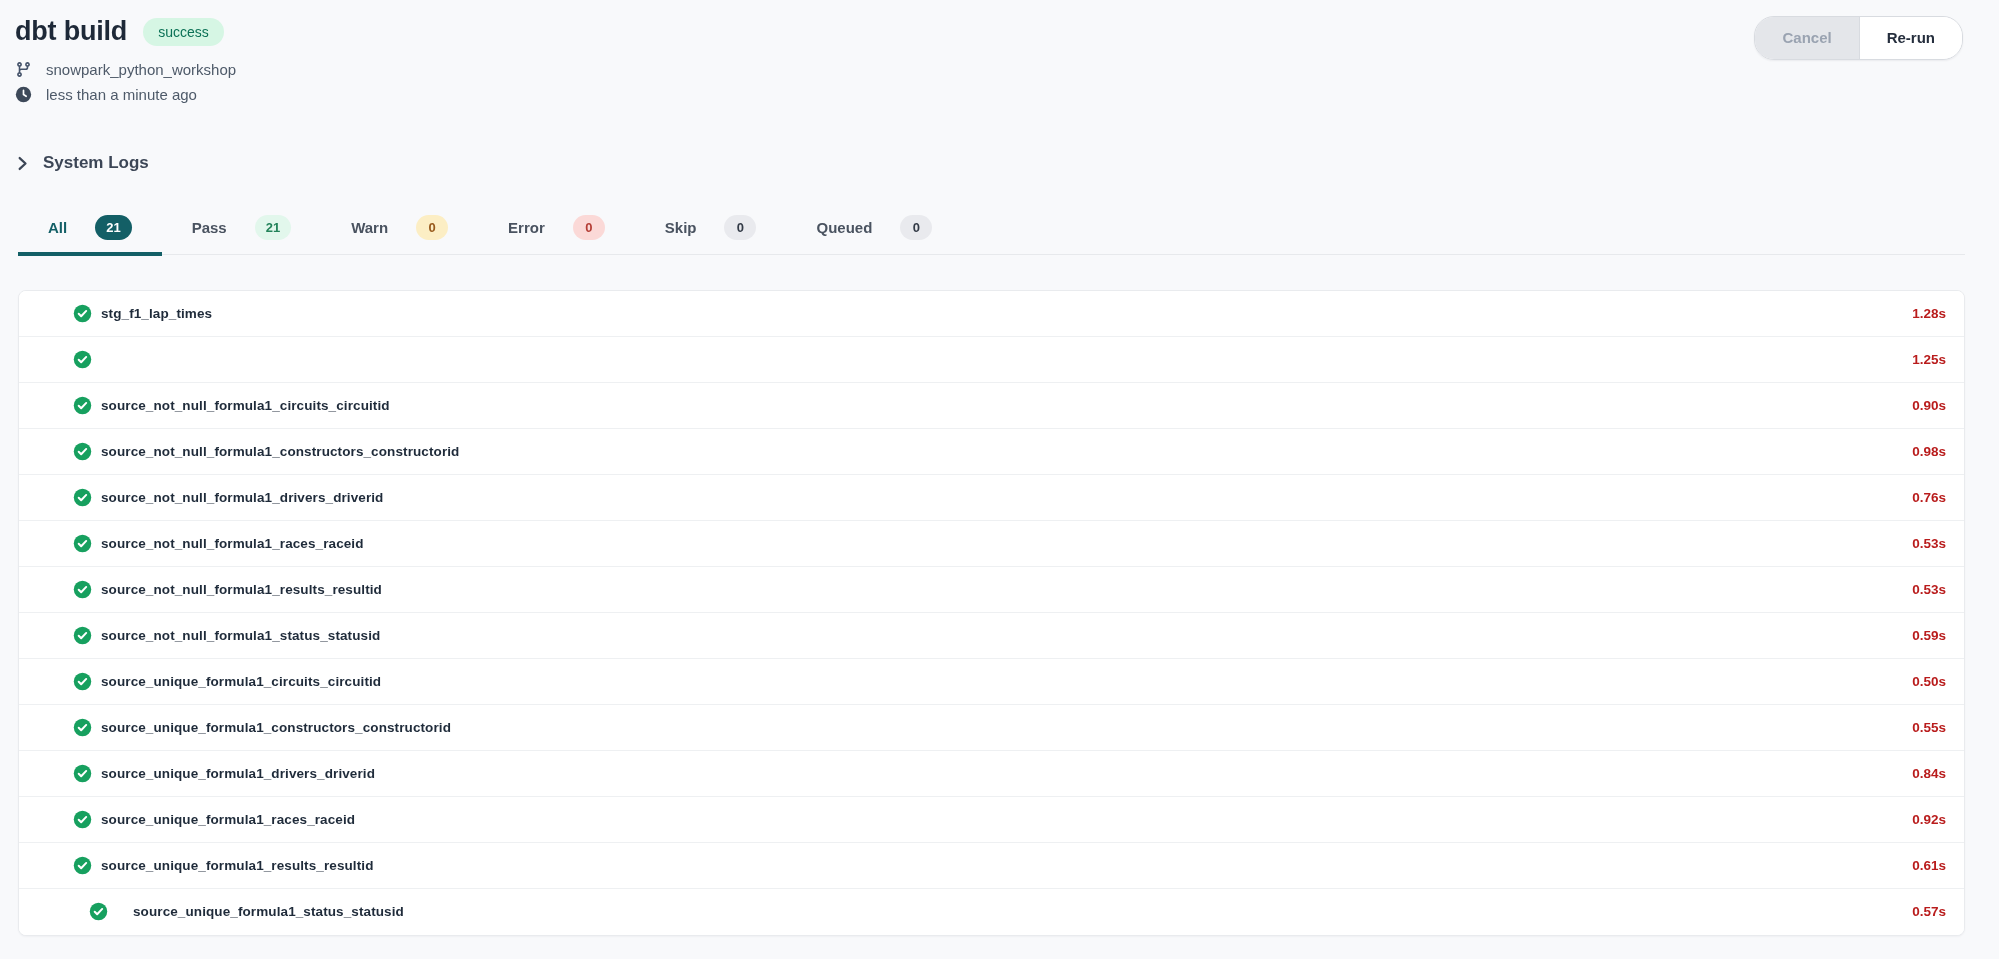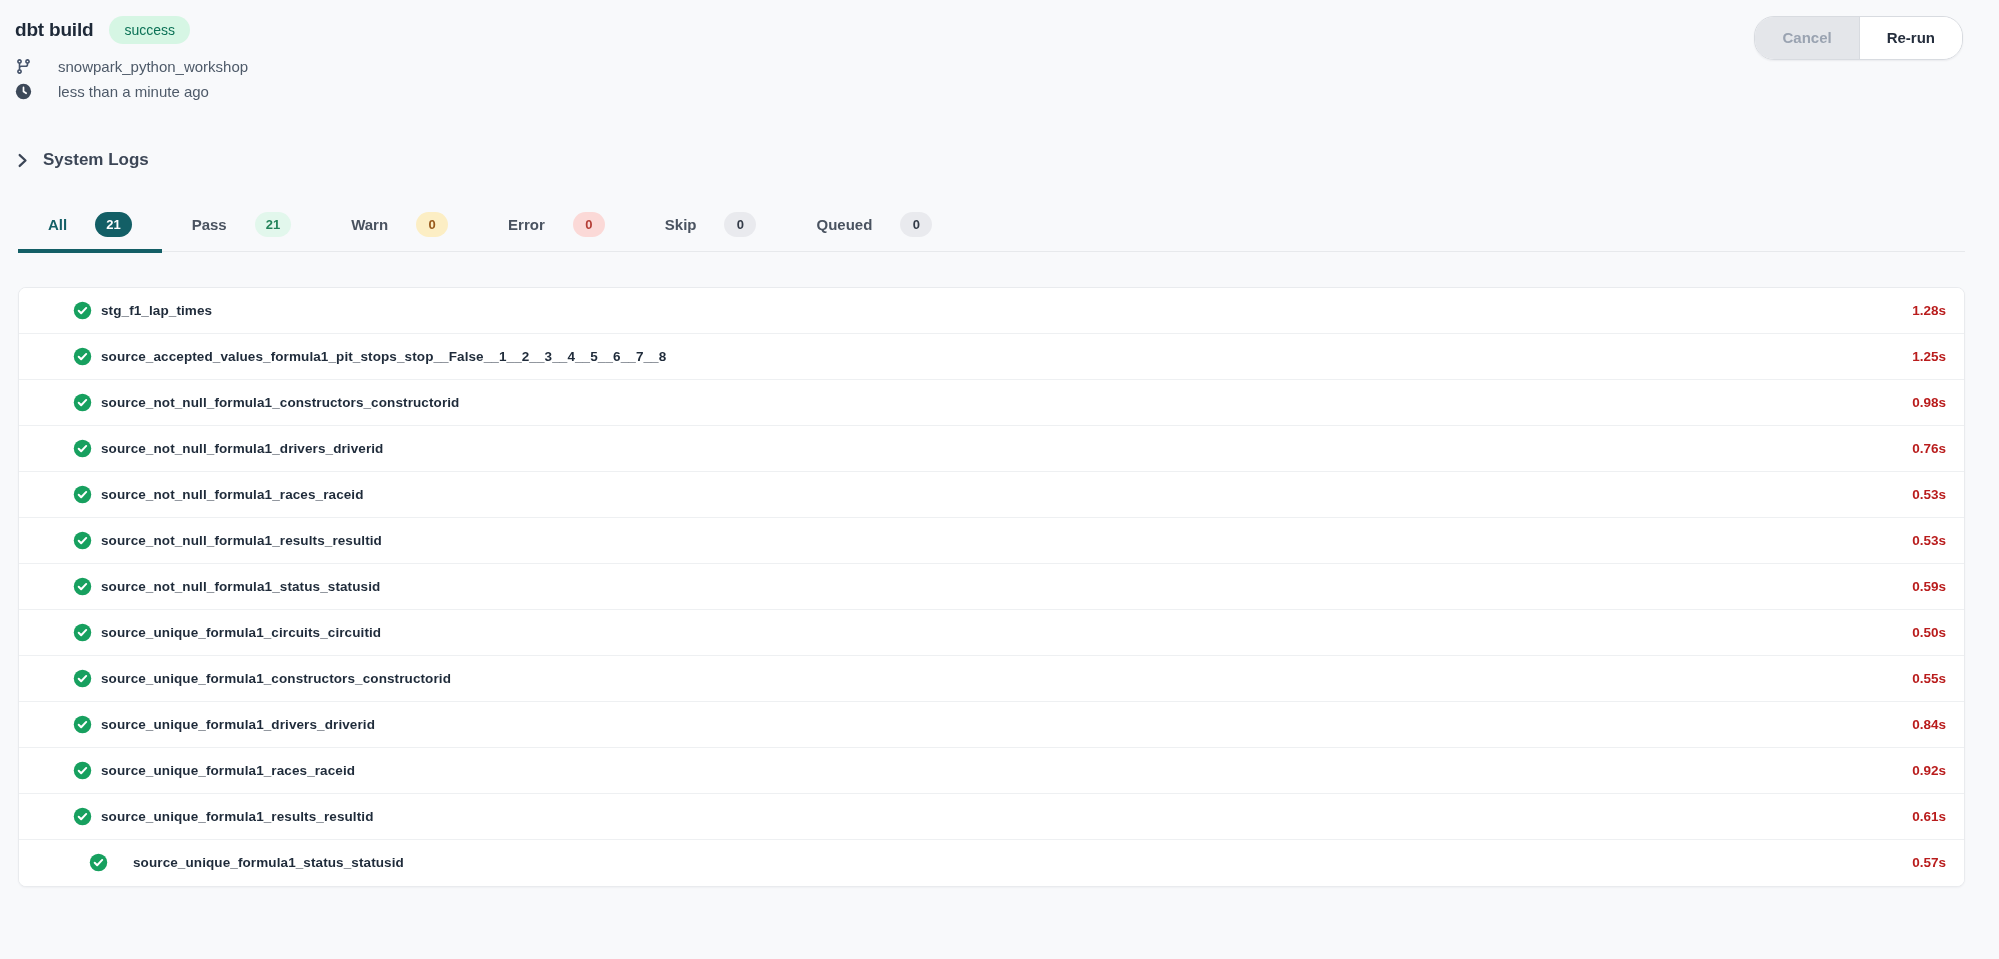--- a/index.html
+++ b/index.html
@@ -7,28 +7,28 @@
   body {
     background: #f8f9fb;
     font-family: "Liberation Sans", "DejaVu Sans", sans-serif;
     color: #1f2b3a;
     position: relative;
   }
 
   
   .header { padding: 16px 0 0 15px; position: relative; }
   .title-row { display: flex; align-items: center; gap: 16px; }
-  .page-title { font-size: 19px; font-weight: 700; color: #1e2938; letter-spacing: -0.2px; }
+  .page-title { font-size: 27px; font-weight: 700; color: #1e2938; letter-spacing: -0.2px; }
   .status-pill {
     background: #d6f6e4; color: #0b7156;
     font-size: 14px; font-weight: 400;
     padding: 7px 15px; border-radius: 17px; line-height: 1;
   }
   .meta { margin-top: 12px; display: flex; flex-direction: column; gap: 4px; }
-  .meta-line { display: flex; align-items: center; gap: 26px; font-size: 15px; color: #4e5a69; line-height: 21px; }
+  .meta-line { display: flex; align-items: center; gap: 14px; font-size: 15px; color: #4e5a69; line-height: 21px; }
   .meta-line svg { flex: 0 0 auto; display: block; }
 
   .actions {
     position: absolute; top: 16px; right: 36px;
     display: flex; border: 1px solid #d8dbe0; border-radius: 20px;
     overflow: hidden; box-shadow: 0 1px 2px rgba(16,24,40,.06);
   }
   .btn {
     font-family: inherit; font-size: 15px; font-weight: 600;
     padding: 12px 27px; border: none; cursor: pointer; line-height: 1.2;
@@ -192,36 +192,51 @@
         <svg width="14" height="14" viewBox="0 0 16 16">
           <path d="M5 2.2 11.2 8 5 13.8" stroke="#43506&gt;2" stroke-width="2.6" fill="none" stroke-linecap="round" stroke-linejoin="round"></path>
         </svg>
       </span>
       <span class="row-status">
         <svg width="19" height="19" viewBox="0 0 20 20">
           <circle cx="10" cy="10" r="9.2" fill="#17a05f"></circle>
           <path d="M6 10.3l2.6 2.6 5.3-5.6" stroke="#ffffff" stroke-width="2.1" fill="none" stroke-linecap="round" stroke-linejoin="round"></path>
         </svg>
       </span>
-      <span class="row-name">source_accepted_values_formula1_pit_stops_stop__False__1__2__3__4__5__6__7__8</span>
       <span class="row-spacer"></span>
       <span class="row-duration">1.25s</span>
     </div>
     <div class="result-row">
       <span class="row-chevron">
         <svg width="14" height="14" viewBox="0 0 16 16">
           <path d="M5 2.2 11.2 8 5 13.8" stroke="#43506&gt;2" stroke-width="2.6" fill="none" stroke-linecap="round" stroke-linejoin="round"></path>
         </svg>
       </span>
       <span class="row-status">
         <svg width="19" height="19" viewBox="0 0 20 20">
           <circle cx="10" cy="10" r="9.2" fill="#17a05f"></circle>
           <path d="M6 10.3l2.6 2.6 5.3-5.6" stroke="#ffffff" stroke-width="2.1" fill="none" stroke-linecap="round" stroke-linejoin="round"></path>
         </svg>
       </span>
+      <span class="row-name">source_not_null_formula1_circuits_circuitid</span>
+      <span class="row-spacer"></span>
+      <span class="row-duration">0.90s</span>
+    </div>
+    <div class="result-row">
+      <span class="row-chevron">
+        <svg width="14" height="14" viewBox="0 0 16 16">
+          <path d="M5 2.2 11.2 8 5 13.8" stroke="#43506&gt;2" stroke-width="2.6" fill="none" stroke-linecap="round" stroke-linejoin="round"></path>
+        </svg>
+      </span>
+      <span class="row-status">
+        <svg width="19" height="19" viewBox="0 0 20 20">
+          <circle cx="10" cy="10" r="9.2" fill="#17a05f"></circle>
+          <path d="M6 10.3l2.6 2.6 5.3-5.6" stroke="#ffffff" stroke-width="2.1" fill="none" stroke-linecap="round" stroke-linejoin="round"></path>
+        </svg>
+      </span>
       <span class="row-name">source_not_null_formula1_constructors_constructorid</span>
       <span class="row-spacer"></span>
       <span class="row-duration">0.98s</span>
     </div>
     <div class="result-row">
       <span class="row-chevron">
         <svg width="14" height="14" viewBox="0 0 16 16">
           <path d="M5 2.2 11.2 8 5 13.8" stroke="#43506&gt;2" stroke-width="2.6" fill="none" stroke-linecap="round" stroke-linejoin="round"></path>
         </svg>
       </span>

